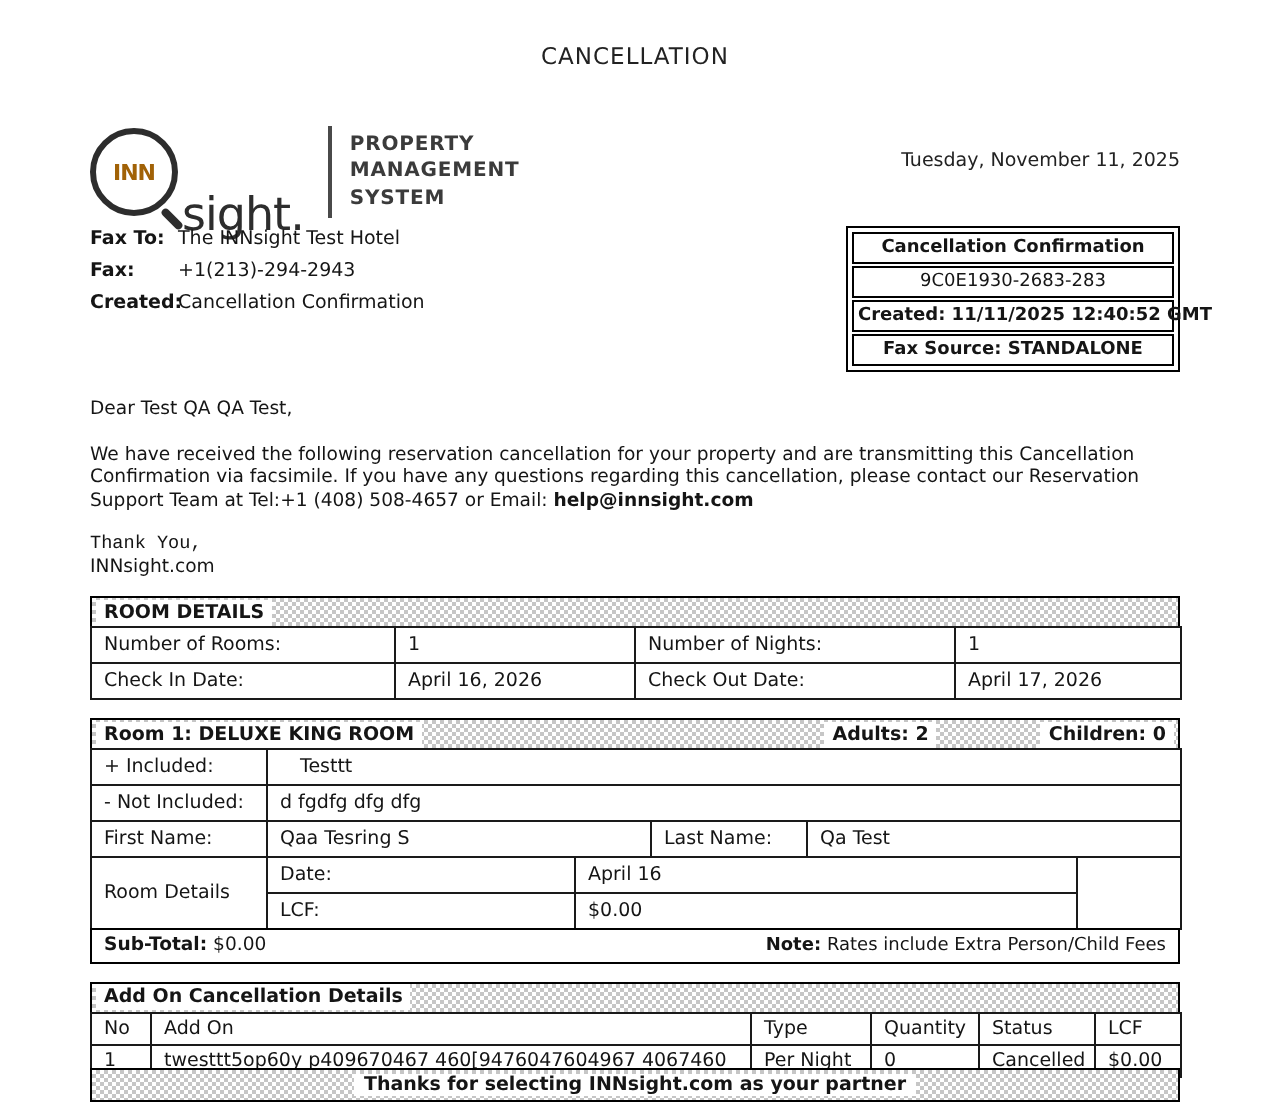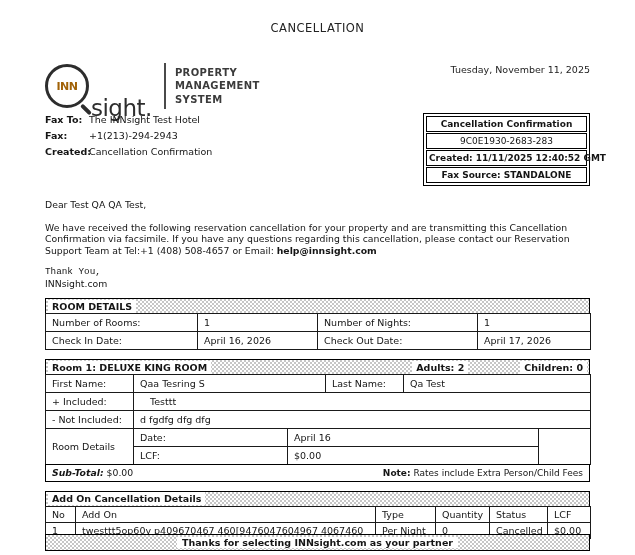--- a/index.html
+++ b/index.html
@@ -18,21 +18,21 @@
   .header-row { display: flex; justify-content: space-between; align-items: flex-start; margin-top: 16px; height: 52px; }
   .logo { display: flex; align-items: center; }
   .logo-glass { position: relative; width: 44px; height: 44px; border: 3px solid #2d2d2d; border-radius: 50%;
     display: flex; align-items: center; justify-content: center; }
   .logo-inn { font-size: 11px; font-weight: bold; letter-spacing: -0.5px; color:#a16207; }
   .logo-handle { position: absolute; width: 4px; height: 13px; background: #2d2d2d; right: -2px; bottom: -11px;
     transform: rotate(-45deg); border-radius: 2px; }
   .logo-sight { font-size: 23px; color: #2d2d2d; margin-left: 2px; letter-spacing: -0.5px; margin-top: 44px; }
   .logo-divider { width: 2px; height: 46px; background: #4a4a4a; margin: 0 9px 0 12px; }
   .logo-tagline { font-size: 10px; font-weight: bold; color: #3b3b3b; letter-spacing: .4px; line-height: 13.5px; }
-  .date-line { font-size: 9.5px; margin-top: 13px; color:#222; }
+  .date-line { font-size: 9.5px; margin-top: 24px; color:#222; }
 
   
   .info-row { display: flex; justify-content: space-between; margin-top: 9px; }
   .fax-info { font-size: 9.5px; line-height: 16px; }
   .fax-row { display: flex; }
   .fax-label { font-weight: bold; width: 44px; flex: 0 0 44px; }
   .conf-box { width: 167px; border: 1.5px solid #000; padding: 1px; margin-top: 1px; }
   .conf-row { border: 1px solid #000; margin: 1px; text-align: center; font-size: 9px; padding: 2px 2px; white-space: nowrap; }
   .conf-row.bold { font-weight: bold; }
 
@@ -57,21 +57,21 @@
   .bar .spacer { flex: 1; }
   .bar .adults { margin-right: 52px; }
 
   table { border-collapse: collapse; width: 545px; table-layout: fixed; margin-top: -1px; }
   td { border: 1px solid #1a1a1a; font-size: 9.5px; padding: 3px 6px; height: 18px; white-space: nowrap; overflow: hidden; vertical-align: middle; background:#fff; }
   td.indent { padding-left: 16px; }
 
   .subtotal-box { width: 545px; border: 1px solid #000; margin-top: -1px; display: flex; justify-content: space-between;
     padding: 2px 6px; background: #fff; }
   .subtotal-left { font-size: 9.3px; line-height: 11.5px; }
-  .subtotal-left b { font-weight: bold; font-style: italic; }
+  .subtotal-left b { font-weight: bold; }
   .note { font-size: 9px; align-self: flex-end; padding-bottom: 1px; }
   .note b { font-weight: bold; }
 
   .addon-table td { height: 15px; padding: 2px 6px; }
 
   .footer-bar { position: absolute; left: 45px; bottom: 4px; width: 545px; height: 17px;
     display: flex; align-items: center; justify-content: center; font-size: 9.5px; font-weight: bold; }
   .footer-bar .patch { background: #fff; padding: 0 5px; white-space: nowrap; }
 </style>
 </head>
@@ -160,46 +160,46 @@
     <div class="section">
       <div class="bar hatch">
         <span class="patch">Room 1: DELUXE KING ROOM</span>
         <span class="spacer"></span>
         <span class="patch adults">Adults: 2</span>
         <span class="patch">Children: 0</span>
       </div>
       <table>
         <colgroup>
             <col style="width:88px">
+            <col style="width:457px">
+          </colgroup>
+        <tbody>
+            <tr>
+          <td>+ Included:</td>
+          <td class="indent">Testtt</td>
+        </tr>
+        <tr>
+          <td>- Not Included:</td>
+          <td>d fgdfg dfg dfg</td>
+        </tr>
+      </tbody>
+        </table>
+      <table>
+        <colgroup>
+            <col style="width:88px">
             <col style="width:192px">
             <col style="width:78px">
             <col style="width:187px">
           </colgroup>
         <tbody>
             <tr>
           <td>First Name:</td>
           <td>Qaa Tesring S</td>
           <td>Last Name:</td>
           <td>Qa Test</td>
-        </tr>
-      </tbody>
-        </table>
-      <table>
-        <colgroup>
-            <col style="width:88px">
-            <col style="width:457px">
-          </colgroup>
-        <tbody>
-            <tr>
-          <td>+ Included:</td>
-          <td class="indent">Testtt</td>
-        </tr>
-        <tr>
-          <td>- Not Included:</td>
-          <td>d fgdfg dfg dfg</td>
         </tr>
       </tbody>
         </table>
       <table>
         <colgroup>
             <col style="width:88px">
             <col style="width:154px">
             <col style="width:251px">
             <col style="width:52px">
           </colgroup>

